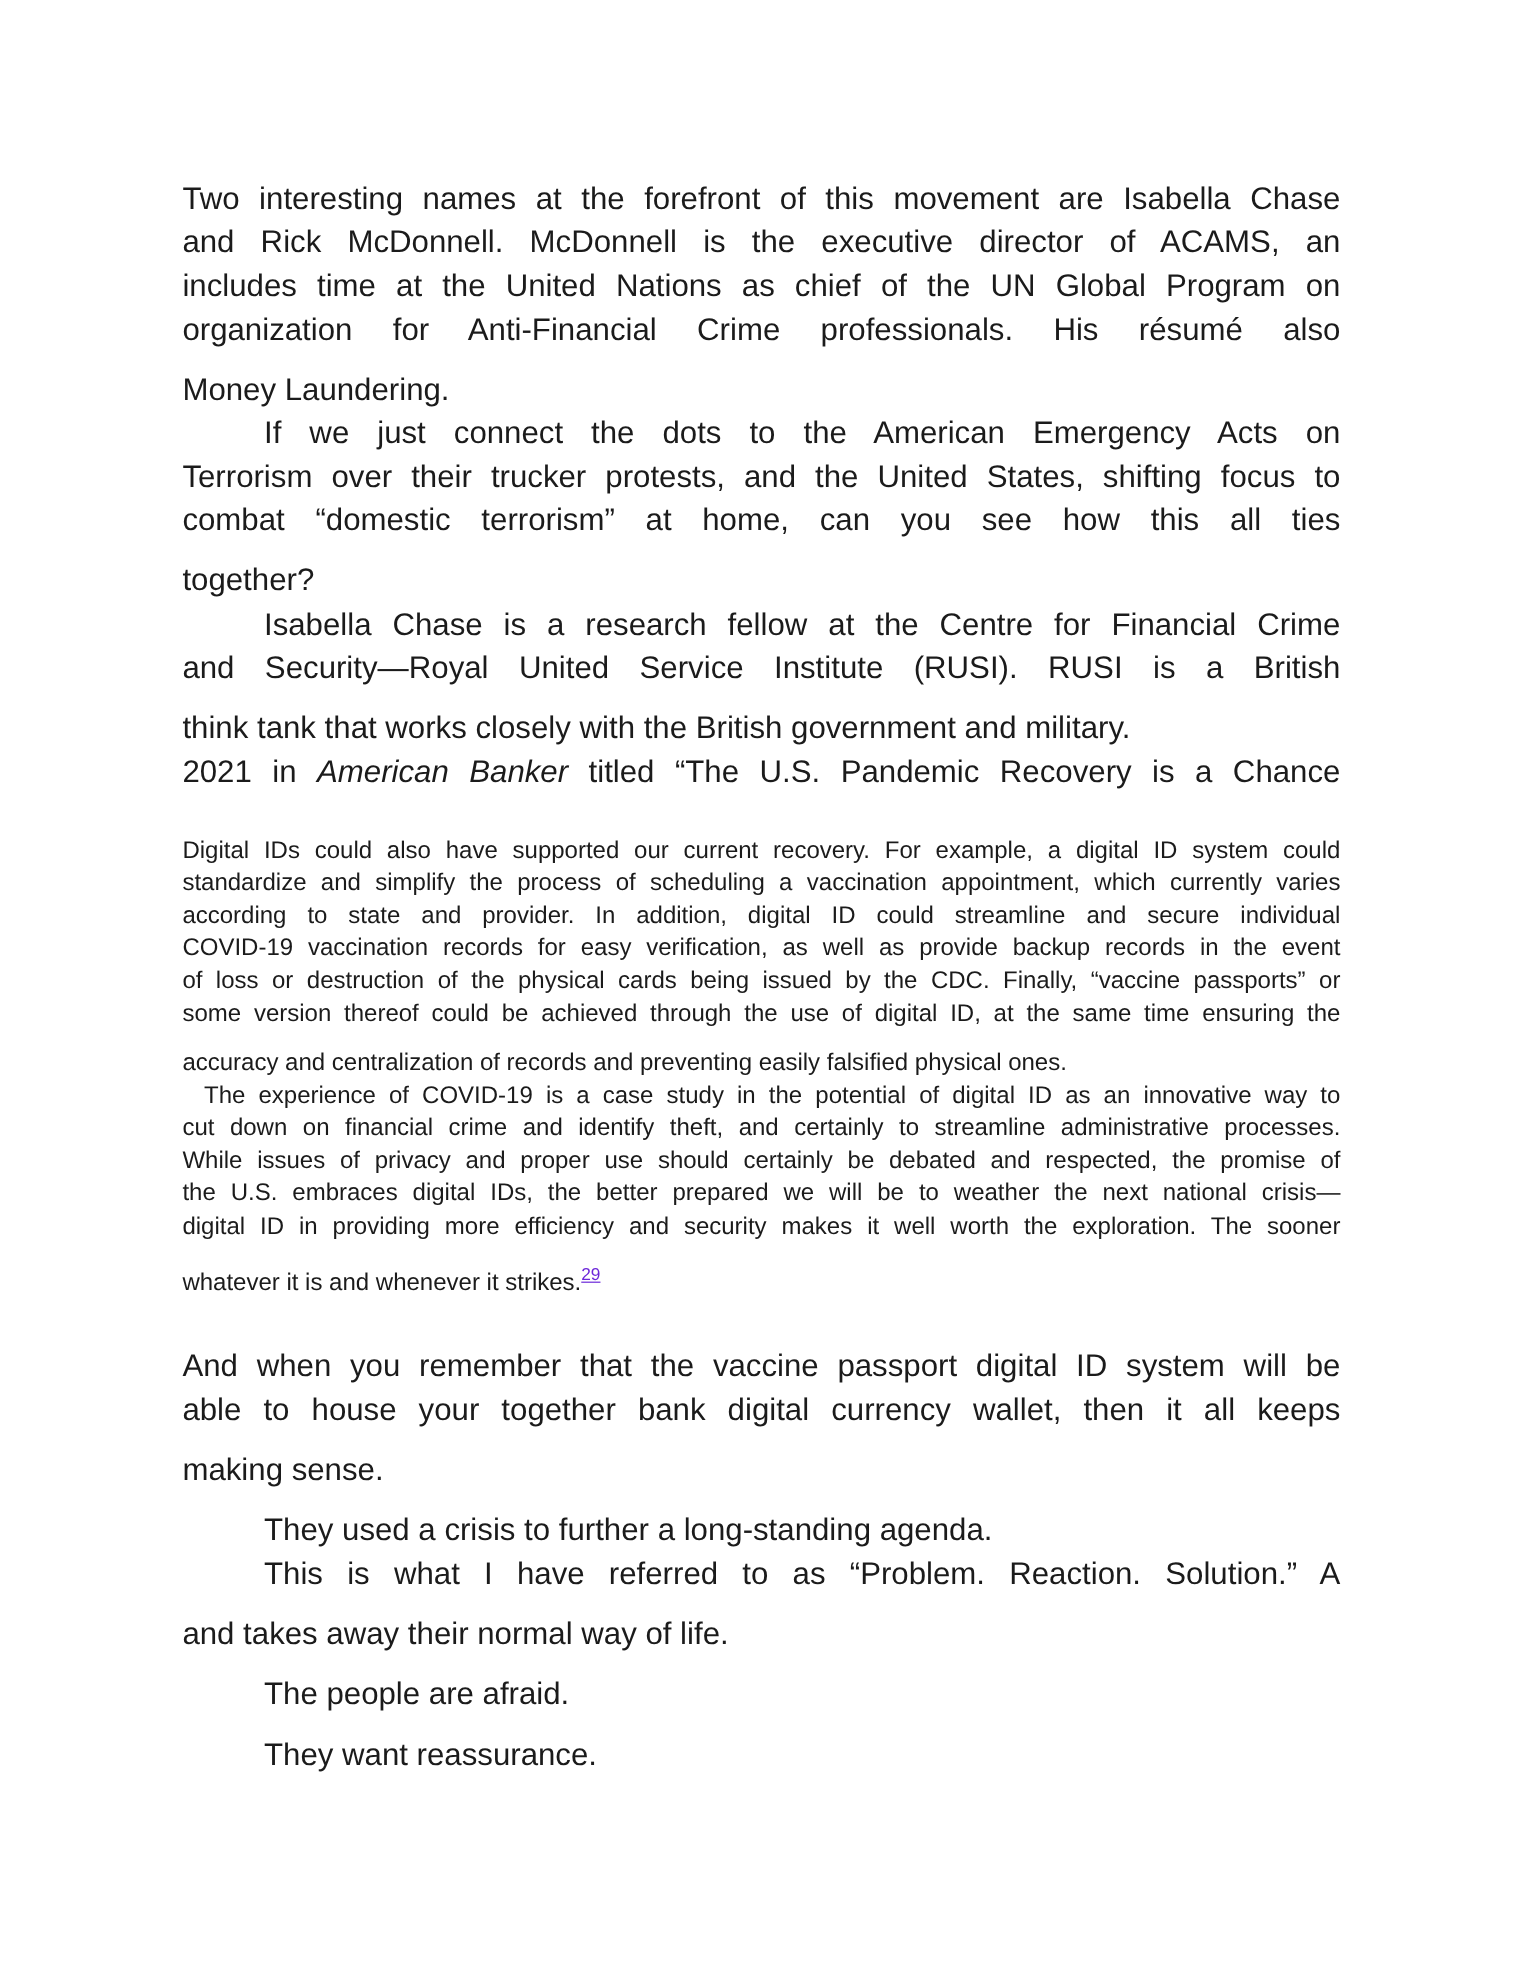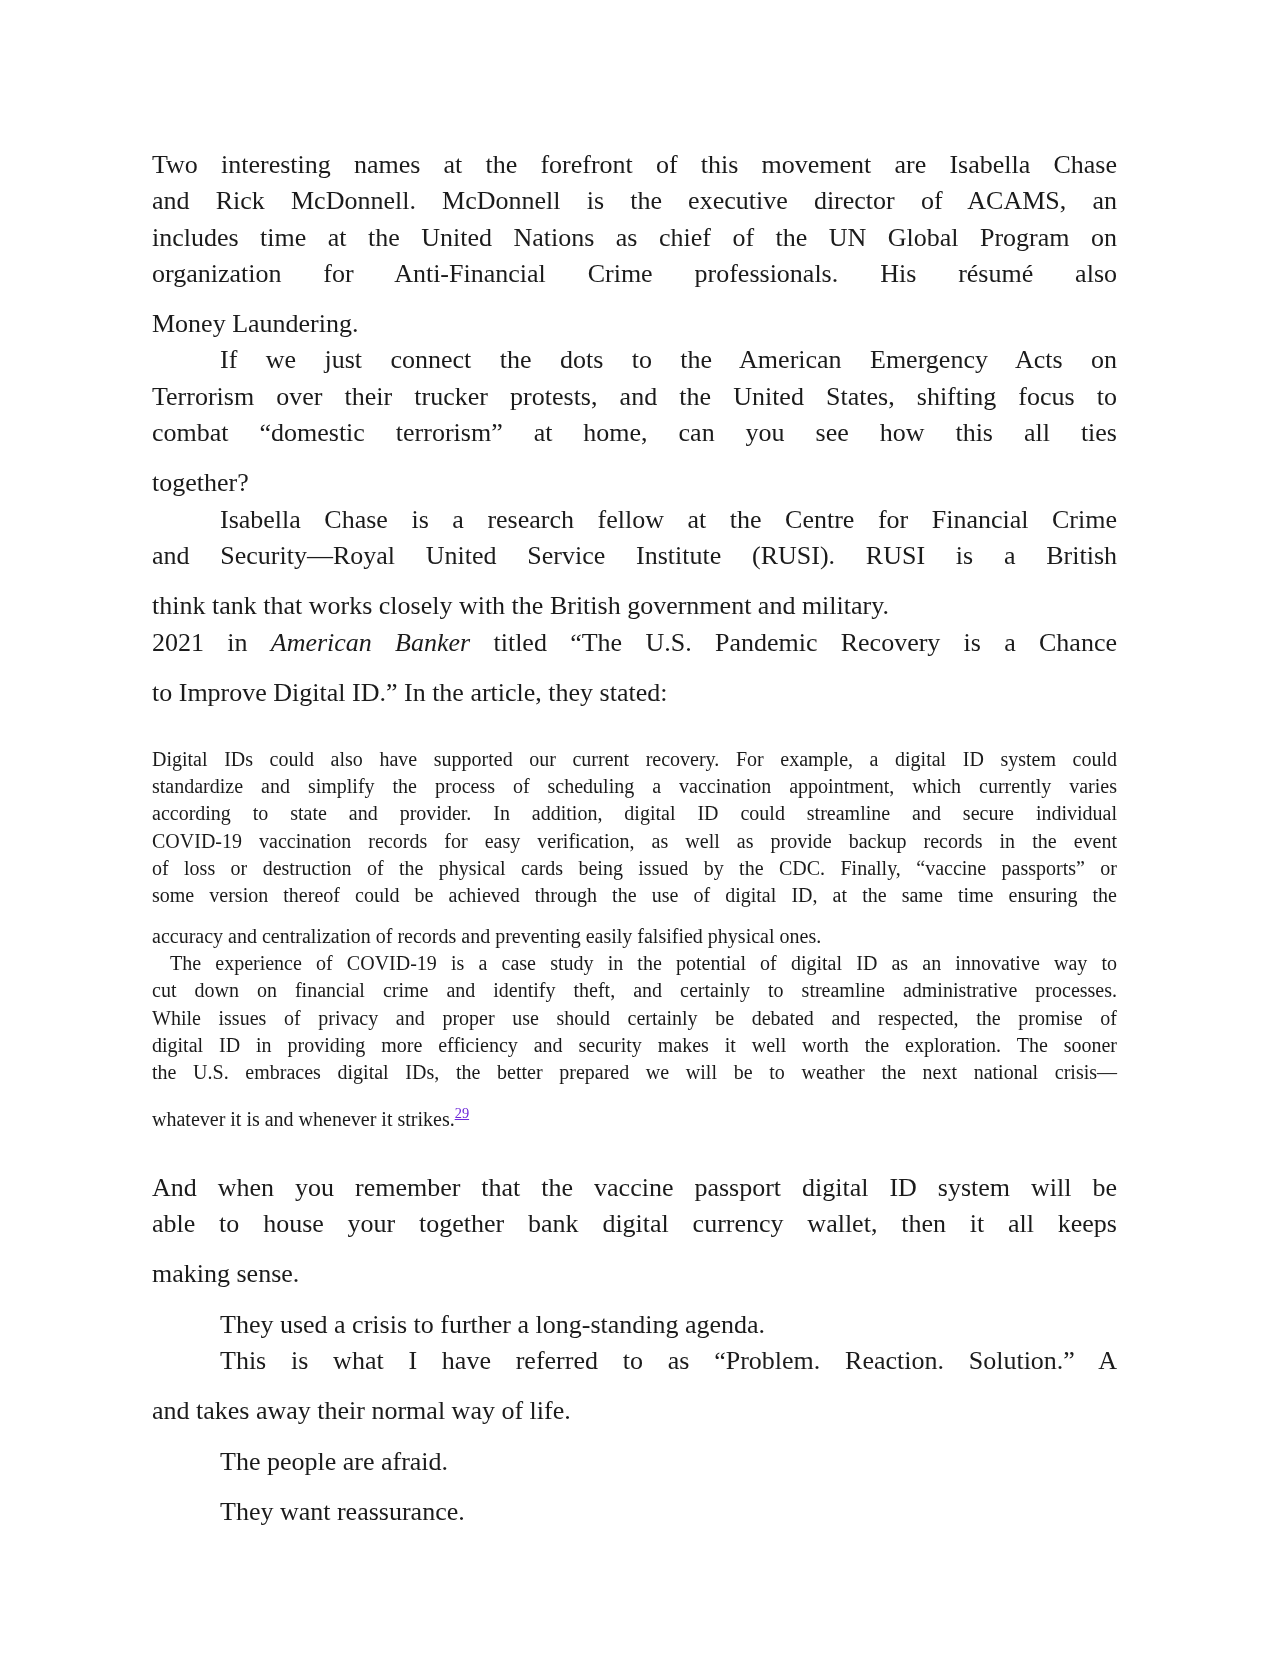--- a/index.html
+++ b/index.html
@@ -6,21 +6,21 @@
     margin: 0;
     padding: 0;
     background: #ffffff;
   }
   .page {
     position: relative;
     width: 1280px;
     height: 1632px;
     background: #ffffff;
     overflow: hidden;
-    font-family: Liberation Serif, serif;
+    font-family: Liberation Sans, sans-serif;
   }
   .text-area {
     position: absolute;
     left: 152px;
     top: 147px;
     width: 965px;
   }
   .block { text-align: justify; }
   .block.body {
     font-size: 26px;
@@ -72,37 +72,36 @@
         <div class="line" data-name="text-line">combat “domestic terrorism” at home, can you see how this all ties</div>
         <div class="line last" data-name="text-line">together?</div>
       </div>
       <div class="block body" data-name="paragraph-3">
         <div class="line indent" data-name="text-line">Isabella Chase is a research fellow at the Centre for Financial Crime</div>
         <div class="line" data-name="text-line">and Security—Royal United Service Institute (RUSI). RUSI is a British</div>
         <div class="line last" data-name="text-line">think tank that works closely with the British government and military.</div>
       </div>
       <div class="block body" data-name="paragraph-4">
         <div class="line" data-name="text-line">2021 in <span class="em" data-name="italic-text">American Banker</span> titled “The U.S. Pandemic Recovery is a Chance</div>
-        <div class="line last" data-name="text-line">to Improve Digital ID.” In the article, they stated:</div>
       </div>
       <div class="block quote" data-name="quote-paragraph-1">
         <div class="line" data-name="text-line">Digital IDs could also have supported our current recovery. For example, a digital ID system could</div>
         <div class="line" data-name="text-line">standardize and simplify the process of scheduling a vaccination appointment, which currently varies</div>
         <div class="line" data-name="text-line">according to state and provider. In addition, digital ID could streamline and secure individual</div>
         <div class="line" data-name="text-line">COVID-19 vaccination records for easy verification, as well as provide backup records in the event</div>
         <div class="line" data-name="text-line">of loss or destruction of the physical cards being issued by the CDC. Finally, “vaccine passports” or</div>
         <div class="line" data-name="text-line">some version thereof could be achieved through the use of digital ID, at the same time ensuring the</div>
         <div class="line last" data-name="text-line">accuracy and centralization of records and preventing easily falsified physical ones.</div>
       </div>
       <div class="block quote" data-name="quote-paragraph-2">
         <div class="line indent" data-name="text-line">The experience of COVID-19 is a case study in the potential of digital ID as an innovative way to</div>
         <div class="line" data-name="text-line">cut down on financial crime and identify theft, and certainly to streamline administrative processes.</div>
         <div class="line" data-name="text-line">While issues of privacy and proper use should certainly be debated and respected, the promise of</div>
+        <div class="line" data-name="text-line">the U.S. embraces digital IDs, the better prepared we will be to weather the next national crisis—</div>
         <div class="line" data-name="text-line">digital ID in providing more efficiency and security makes it well worth the exploration. The sooner</div>
-        <div class="line" data-name="text-line">the U.S. embraces digital IDs, the better prepared we will be to weather the next national crisis—</div>
         <div class="line last" data-name="text-line">whatever it is and whenever it strikes.<sup class="note-ref" data-name="footnote-ref"><a class="note-link" href="#" data-name="footnote-link-29" style="color: #6d28d9;">29</a></sup></div>
       </div>
       <div class="block body" data-name="paragraph-5">
         <div class="line" data-name="text-line">And when you remember that the vaccine passport digital ID system will be</div>
         <div class="line" data-name="text-line">able to house your together bank digital currency wallet, then it all keeps</div>
         <div class="line last" data-name="text-line">making sense.</div>
       </div>
       <div class="block body" data-name="paragraph-6">
         <div class="line last indent" data-name="text-line">They used a crisis to further a long-standing agenda.</div>
       </div>

